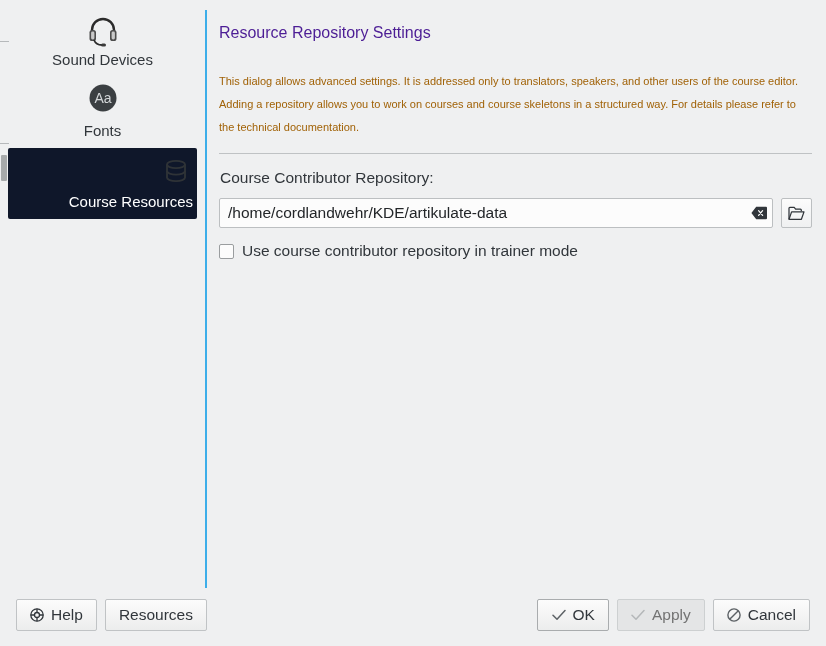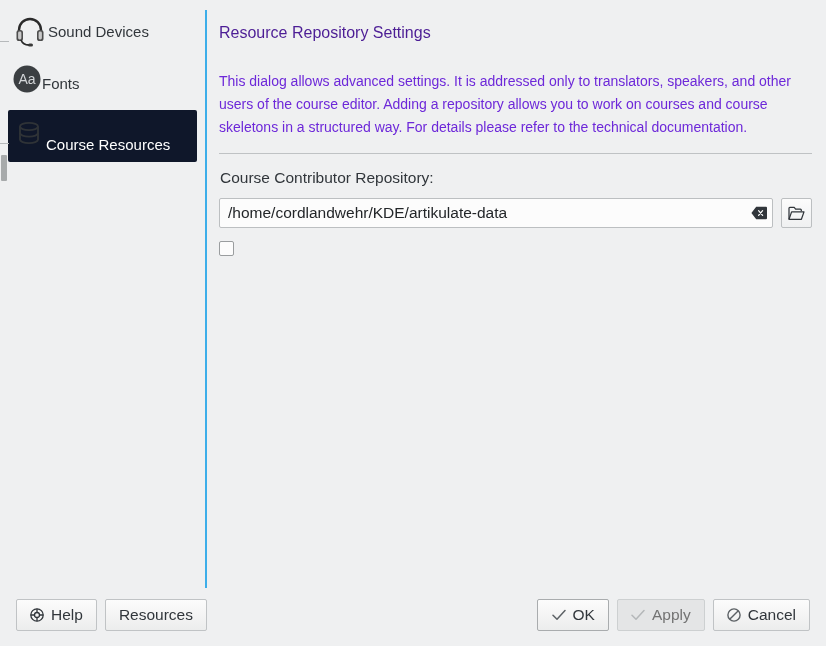--- a/index.html
+++ b/index.html
@@ -42,21 +42,21 @@
     background: #eff0f1;
     padding-top: 6px;
     box-sizing: border-box;
   }
 
   .side-item {
     position: relative;
     margin: 0 8px;
     padding: 6px 4px 8px 4px;
     display: flex;
-    flex-direction: row;
+    flex-direction: column;
     align-items: center;
     justify-content: flex-start;
     cursor: pointer;
     border-radius: 2px;
   }
   .side-item .side-icon {
     display: block;
     height: 36px;
     line-height: 36px;
     margin-bottom: 2px;
@@ -124,23 +124,23 @@
 
   #page-title {
     font-size: 16px;
     line-height: 30px;
     font-weight: normal;
     color: #4c1d95;
     margin: 6px 0 0 0;
   }
 
   #intro-text {
-    font-size: 14px;
+    font-size: 11px;
     line-height: 23px;
-    color: #6d28d9;
+    color: #a16207;
     margin: 22px 0 0 0;
     max-width: 600px;
   }
 
   #rule {
     height: 1px;
     background: #bfc2c4;
     margin: 14px 0 0 0;
   }
 
@@ -345,20 +345,21 @@
             <svg width="17" height="15" viewBox="0 0 17 15">
               <path d="M1 13.3 V2.2 A0.9 0.9 0 0 1 1.9 1.3 H6.2 L7.6 3.1 H12.4 A0.9 0.9 0 0 1 13.3 4 V5.3" fill="none" stroke="#31363b" stroke-width="1.25" stroke-linejoin="round"></path>
               <path d="M1 13.3 L3.6 5.9 H16 L13.4 13.3 Z" fill="none" stroke="#31363b" stroke-width="1.25" stroke-linejoin="round"></path>
             </svg>
           </span>
         </div>
       </div>
 
       <div id="trainer-row">
         <span id="trainer-box"></span>
+        <span id="trainer-label">Use course contributor repository in trainer mode</span>
       </div>
 
     </div>
 
     <div id="edge-scroll-track">
       <div class="edge-tick" style="top:41px;"></div>
       <div class="edge-tick" style="top:143px;"></div>
       <div id="edge-scroll-handle"></div>
     </div>
 

